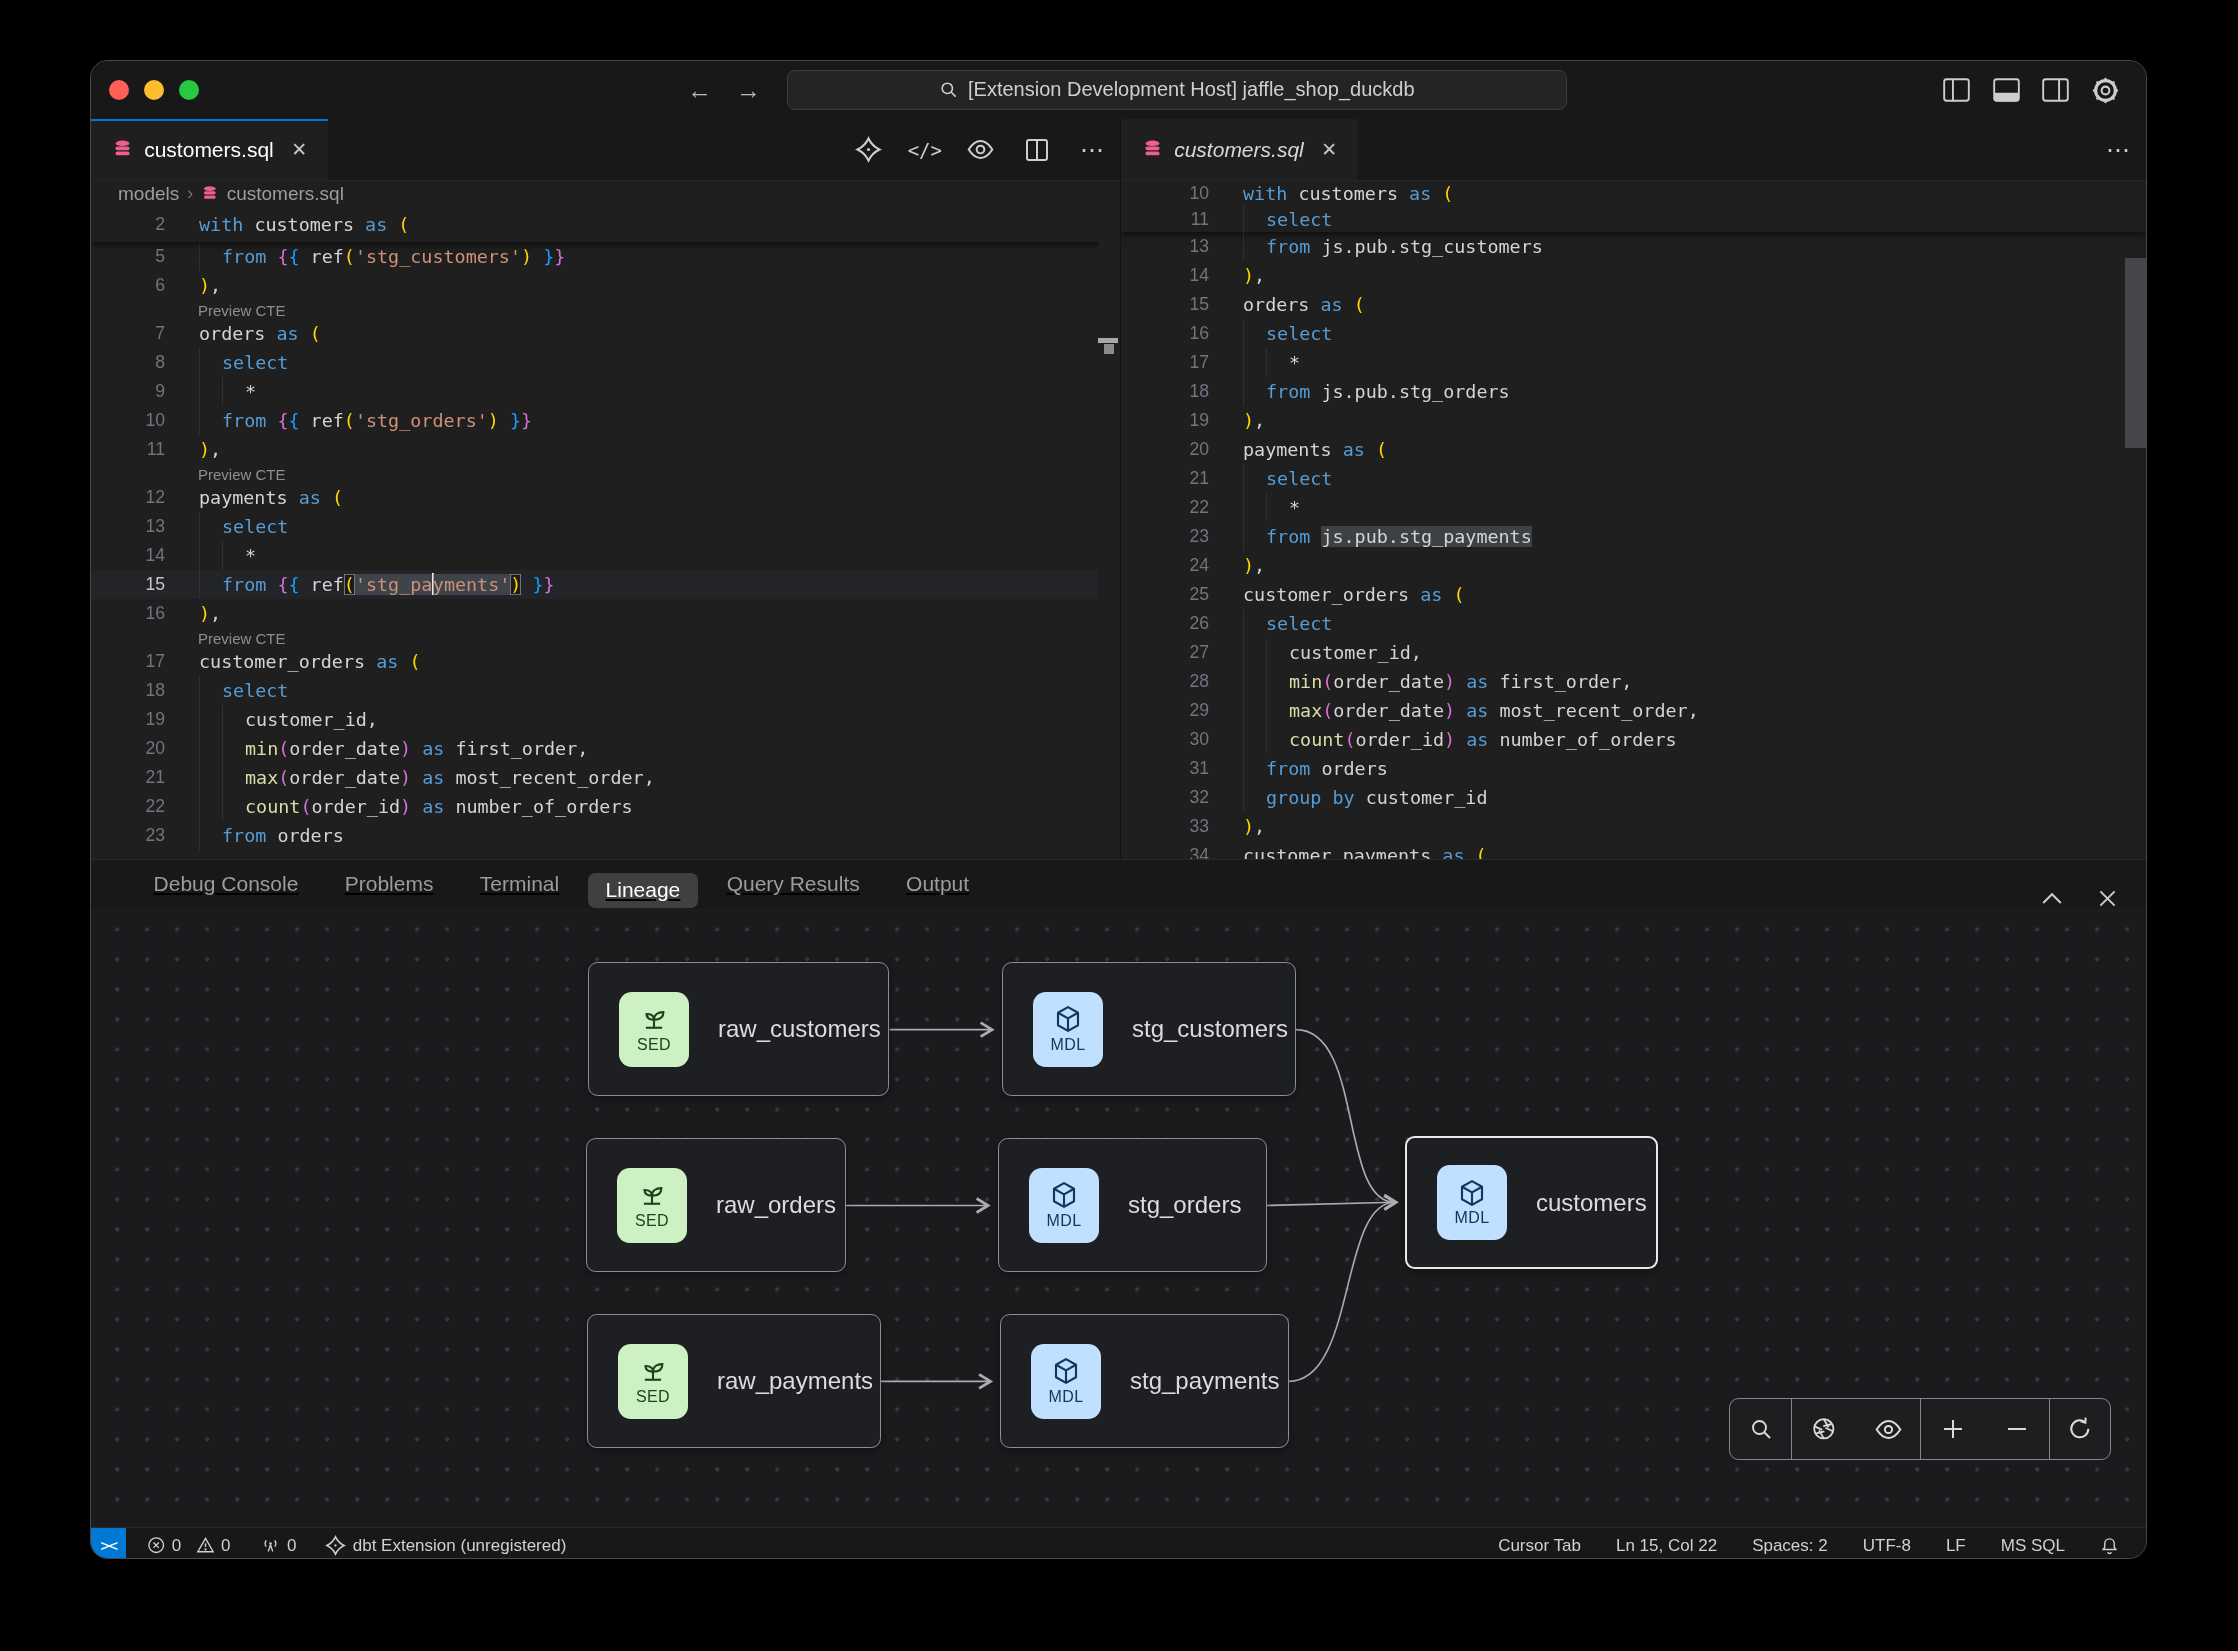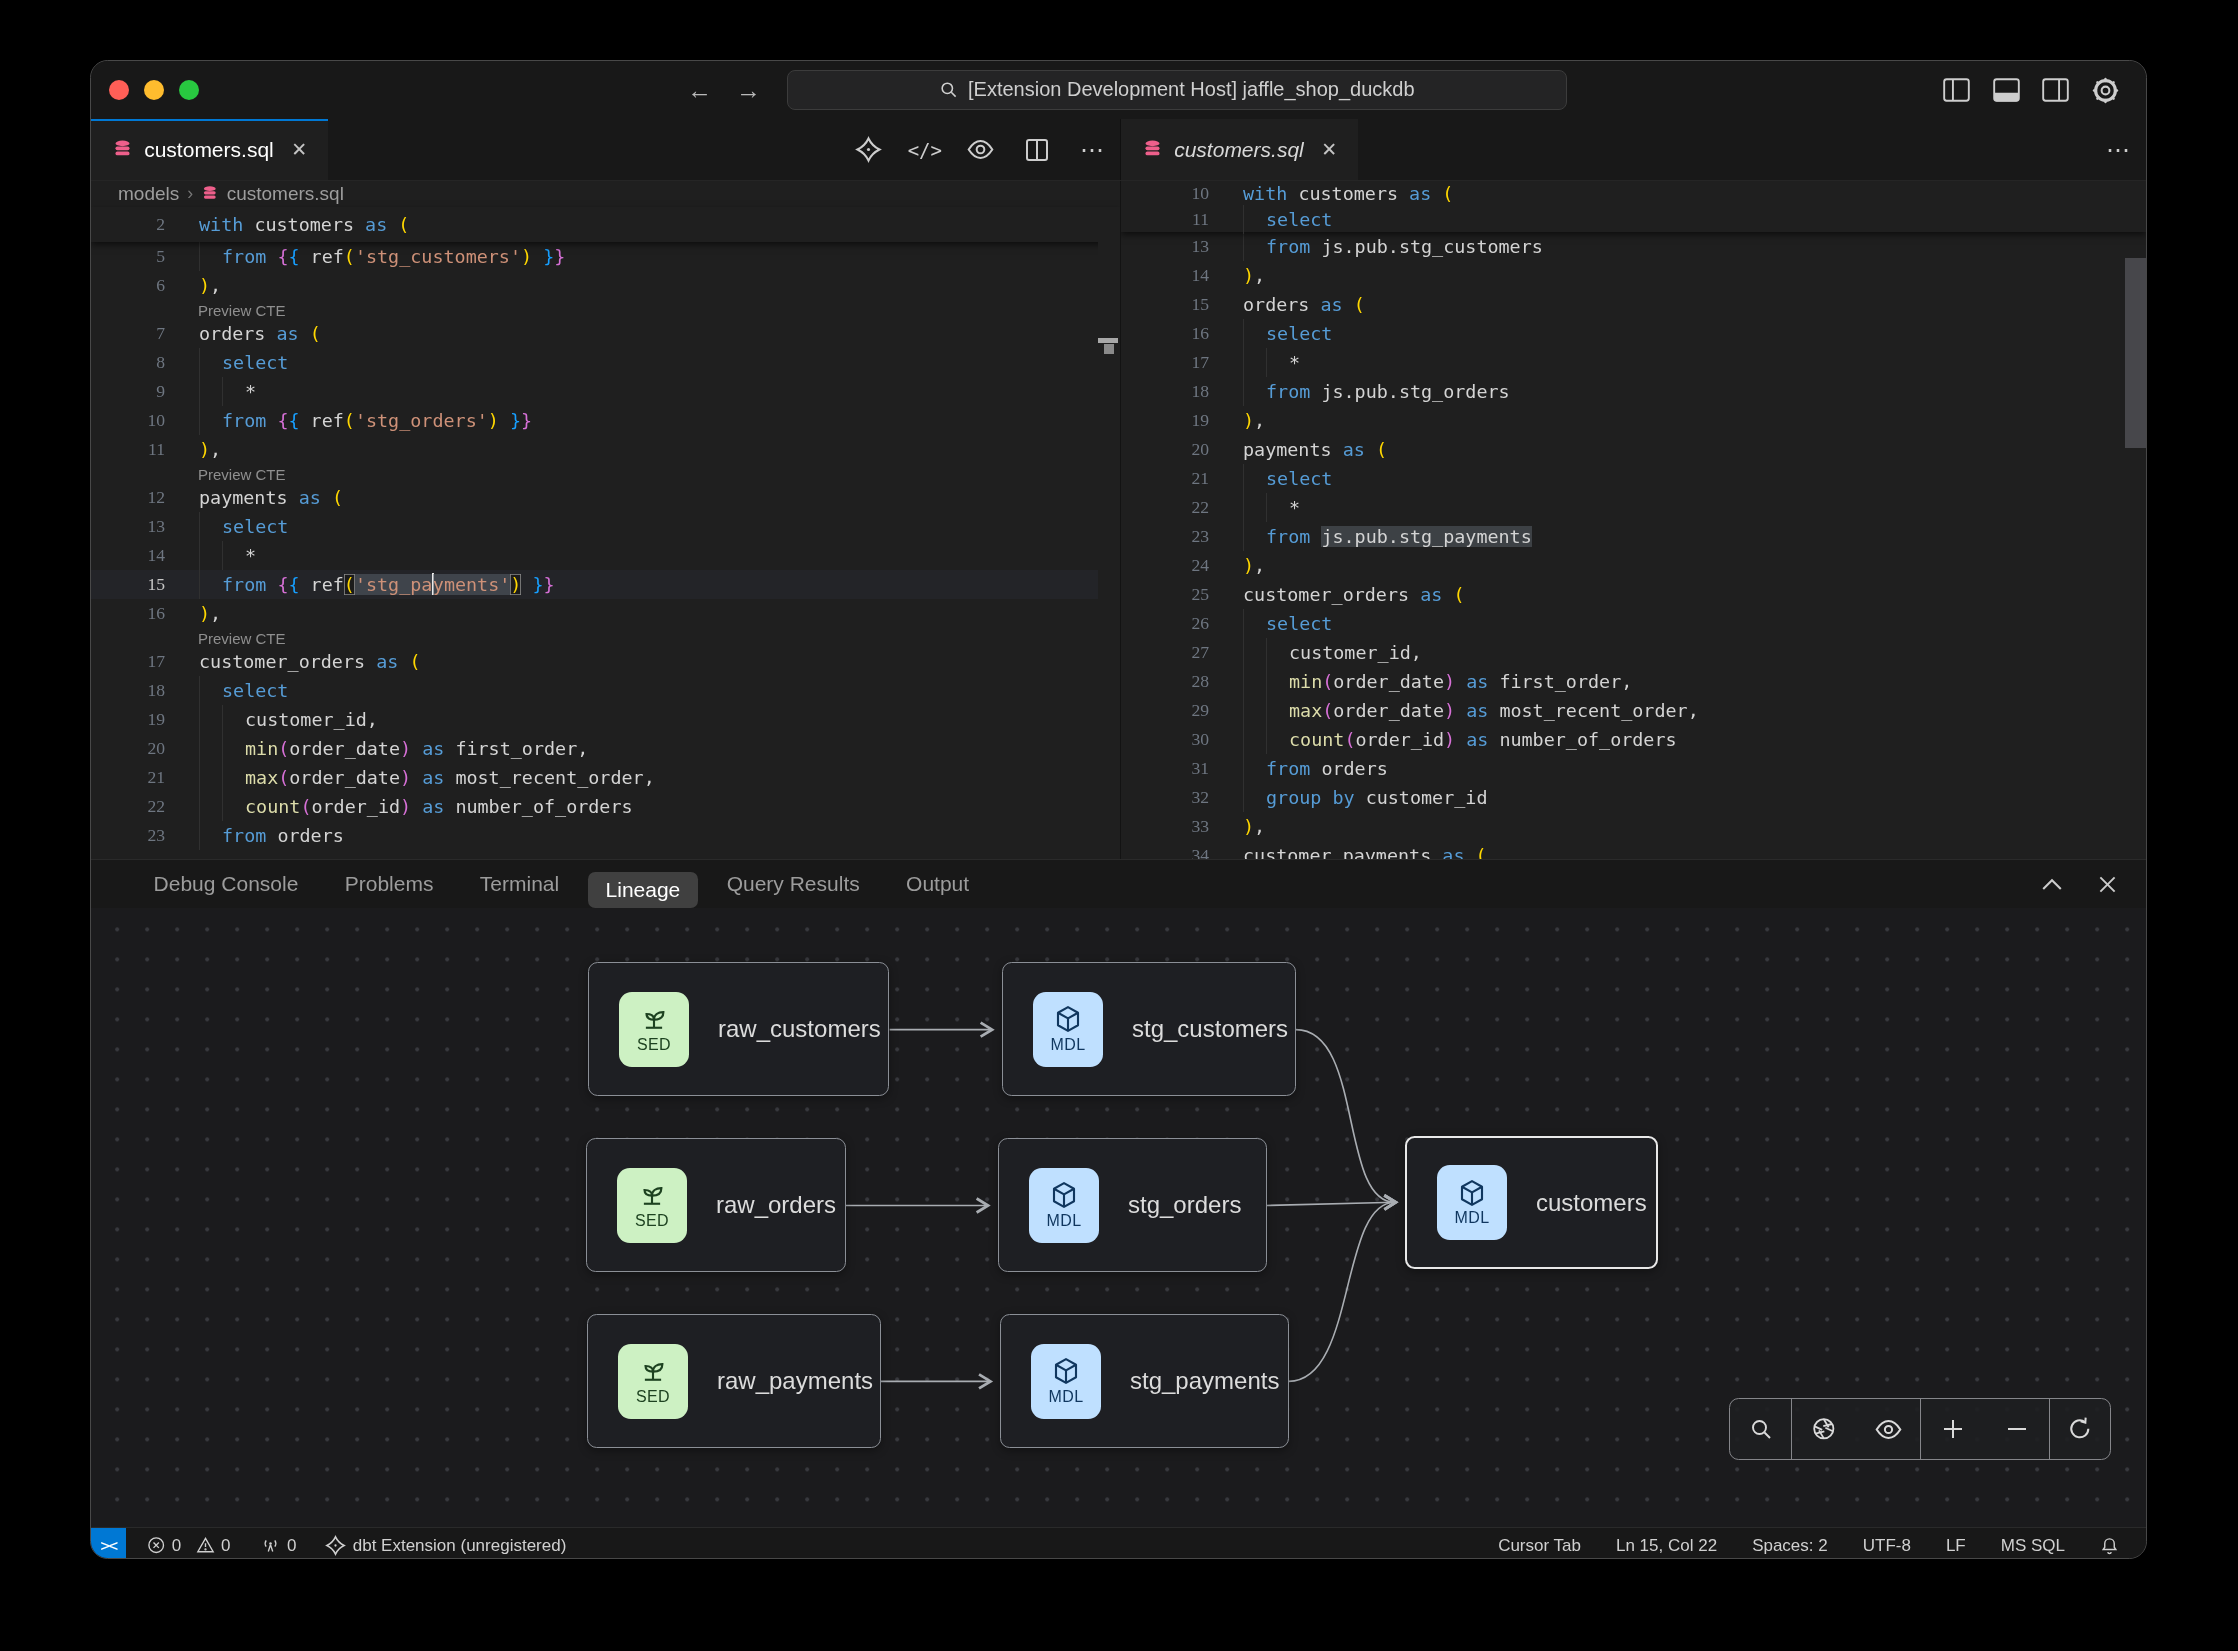--- a/index.html
+++ b/index.html
@@ -38,21 +38,21 @@
   .edgroup.leftg{width:1029px;}
   .edgroup.rightg{flex:1;border-left:0.8px solid #131313;}
   .breadcrumb{height:25.6px;display:flex;align-items:center;gap:8px;color:#9d9d9d;font-size:19px;padding-left:27px;}
   .breadcrumb .sep{color:#767676;font-size:17.6px;}
   .code{font-family:"DejaVu Sans Mono",monospace;font-size:18.4px;color:#d4d4d4;}
   .sticky{background:#1f1f1f;box-shadow:0 3.2px 6.4px rgba(0,0,0,.55);position:relative;z-index:3;}
   .row{display:flex;align-items:center;height:29px;position:relative;}
   .srow{height:35px}
   .srow2{height:25.6px}
   .row.cur{background:#232428;}
-  .gut{flex:none;text-align:right;color:#6e7681;font-family:Liberation Serif, serif;font-size:17.6px;}
+  .gut{flex:none;text-align:right;color:#6e7681;font-family:Liberation Sans, sans-serif;font-size:17.6px;}
   .leftg .gut{width:74px;}
   .rightg .gut{width:88px;}
   .row.cur .gut{color:#c6c6c6;}
   .codeline{white-space:pre;display:flex;align-items:center;}
   .leftg .codeline{margin-left:34px;}
   .rightg .codeline{margin-left:34px;}
   .guide{display:inline-block;width:22px;height:29px;border-left:0.8px solid #303030;flex:none;}
   .lensrow{height:19px;display:flex;align-items:flex-end;text-align:center;}
   .lenstxt{color:#8f8f8f;font-size:15px;font-family:"Liberation Sans",sans-serif;}
   .leftg .lenstxt{margin-left:107px;}
@@ -61,21 +61,21 @@
   .hl{background:rgba(88,95,103,.55);}
   .hl2{background:#3d4145;}
   .bm{box-shadow:inset 0 0 0 0.8px #8a8a8a;background:#1b1b1b;}
   .caret{display:inline-block;width:2px;height:22.4px;background:#eaeaea;margin:0 -0.8px;vertical-align:middle;}
   .ruler{position:absolute;top:25.6px;right:0;bottom:0;width:22.4px;background:#1f1f1f;z-index:4;}
   .ruler .bar{position:absolute;left:0.8px;top:131px;width:20px;height:5.6px;background:#a8a8a8;}
   .ruler .stem{position:absolute;left:6.4px;top:137px;width:9.6px;height:10.4px;background:#8a8a8a;}
   .vsb{position:absolute;right:0;top:77px;width:21px;height:190px;background:#47474b;z-index:4;}
   
   .panel{flex:none;height:667px;display:flex;flex-direction:column;border-top:0.8px solid #2a2a2a;background:#181818;}
-  .panelhead{height:48px;display:flex;align-items:center;flex:none;padding:0 29px 0 45px;}
+  .panelhead{height:48px;display:flex;align-items:flex-end;flex:none;padding:0 29px 0 45px;text-decoration:underline;}
   .ptabs{display:flex;gap:11.2px;align-items:center;}
   .ptab{color:#9c9c9c;font-size:21px;padding:5.6px 17.6px;border-radius:7.2px;}
   .ptab.active{background:#404040;color:#ffffff;margin-top:12px;}
   .pactions{margin-left:auto;display:flex;gap:34px;color:#cccccc;align-items:center;}
   .canvas{flex:1;position:relative;background:#1b1b1d;overflow:hidden;
     background-image:radial-gradient(#38393e 1.8px,transparent 2.2px);background-size:30px 30px;background-position:11.2px 6.4px;}
   .edges{position:absolute;inset:0;}
   .node{position:absolute;background:#1e1f23;border:1.6px solid #8b8f96;border-radius:9.6px;
     display:flex;align-items:center;gap:29px;padding-left:30px;box-sizing:border-box;
     box-shadow:0 2.4px 8px rgba(0,0,0,.35);}

